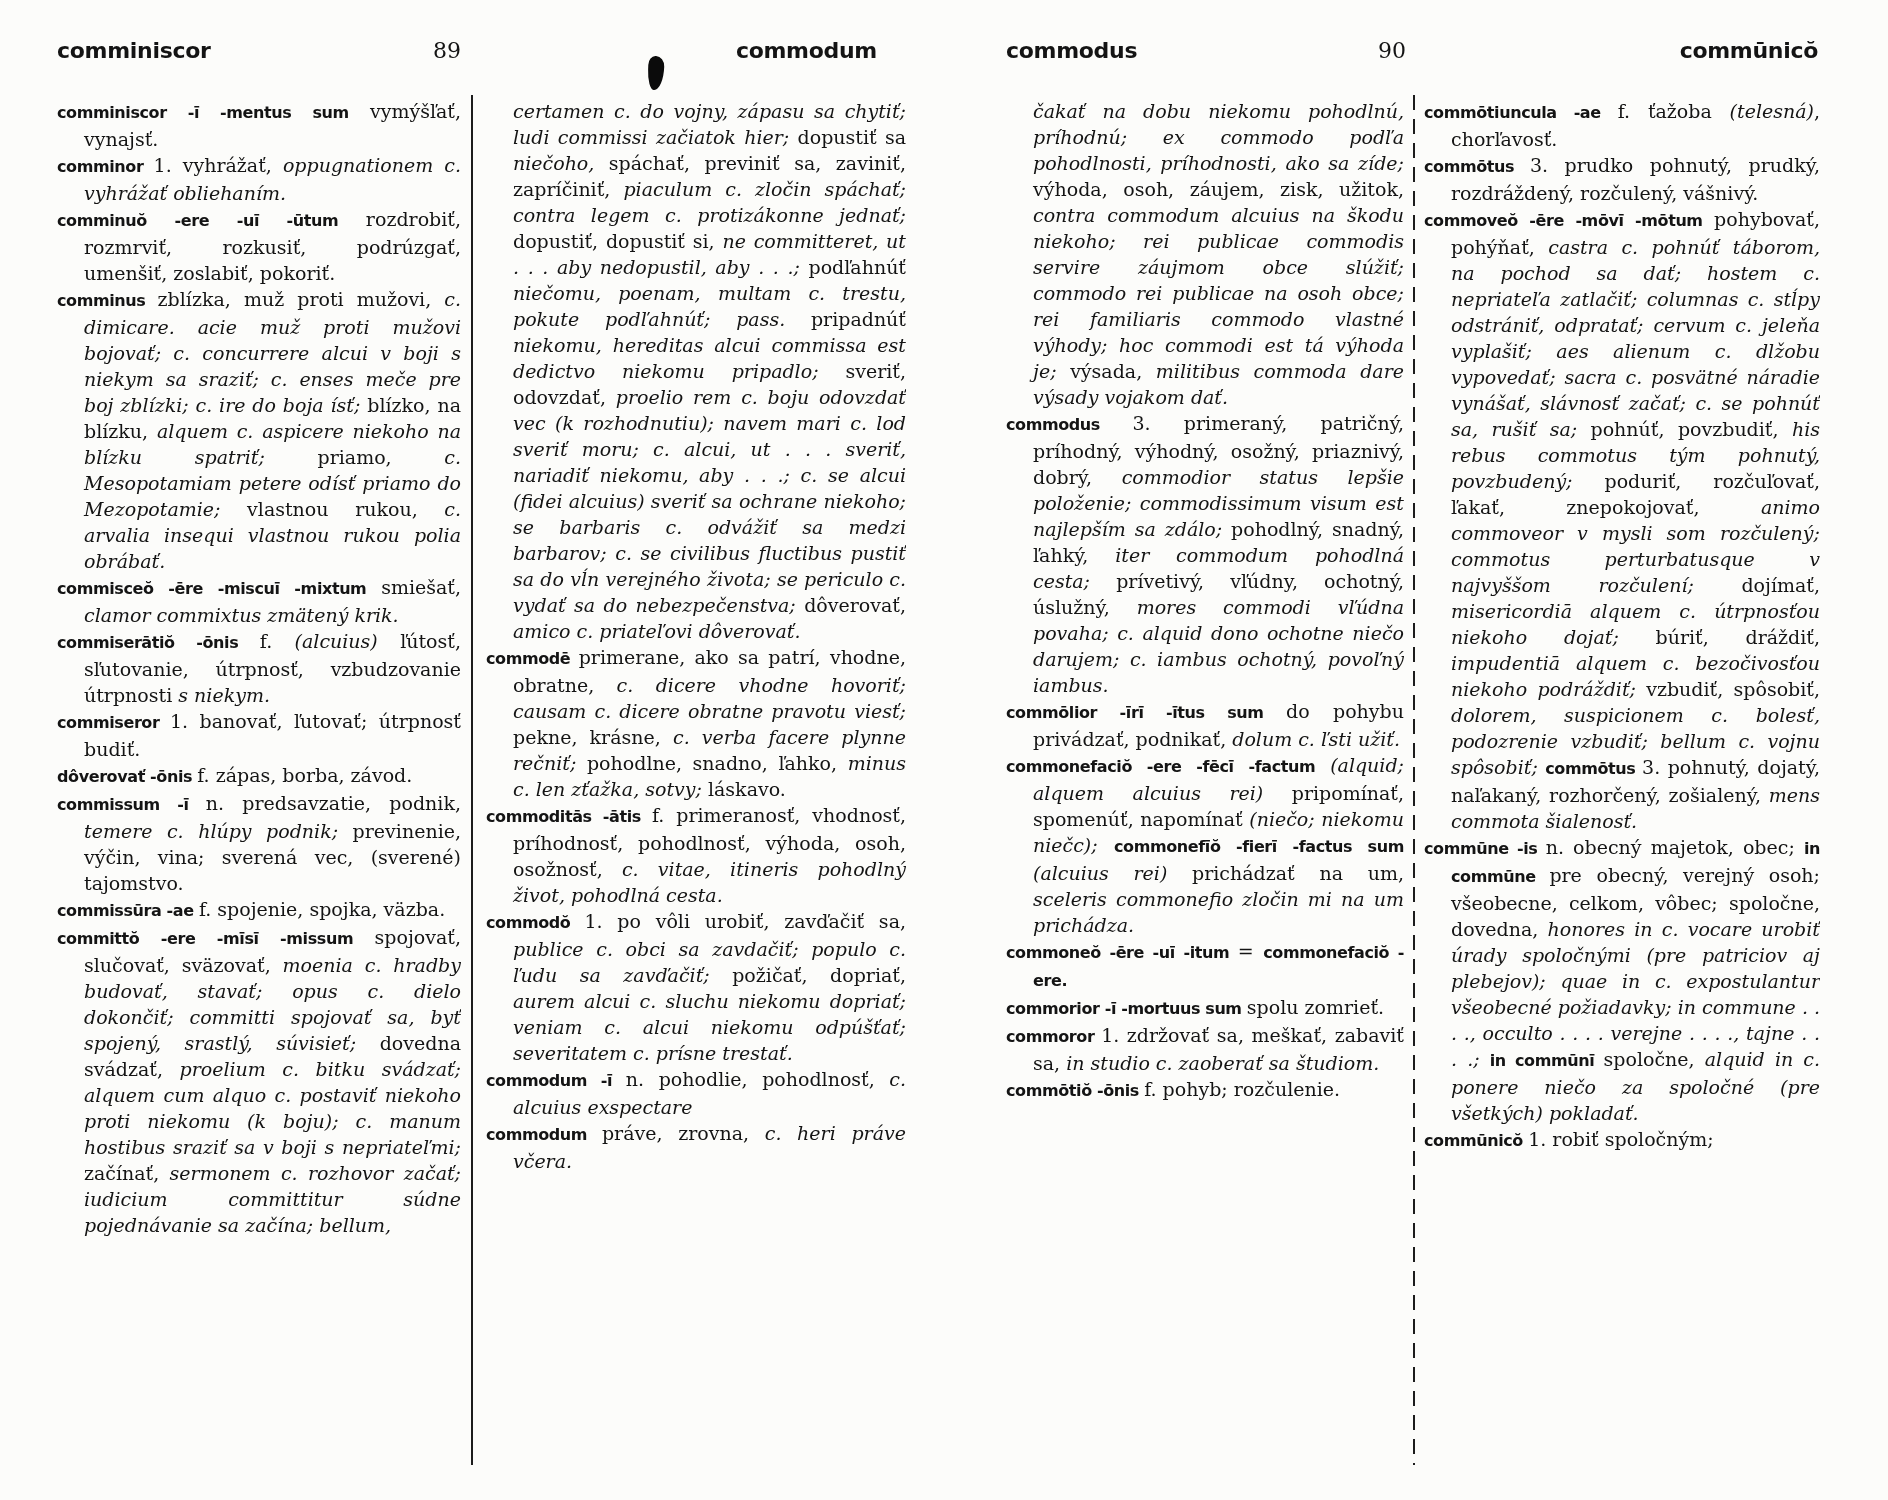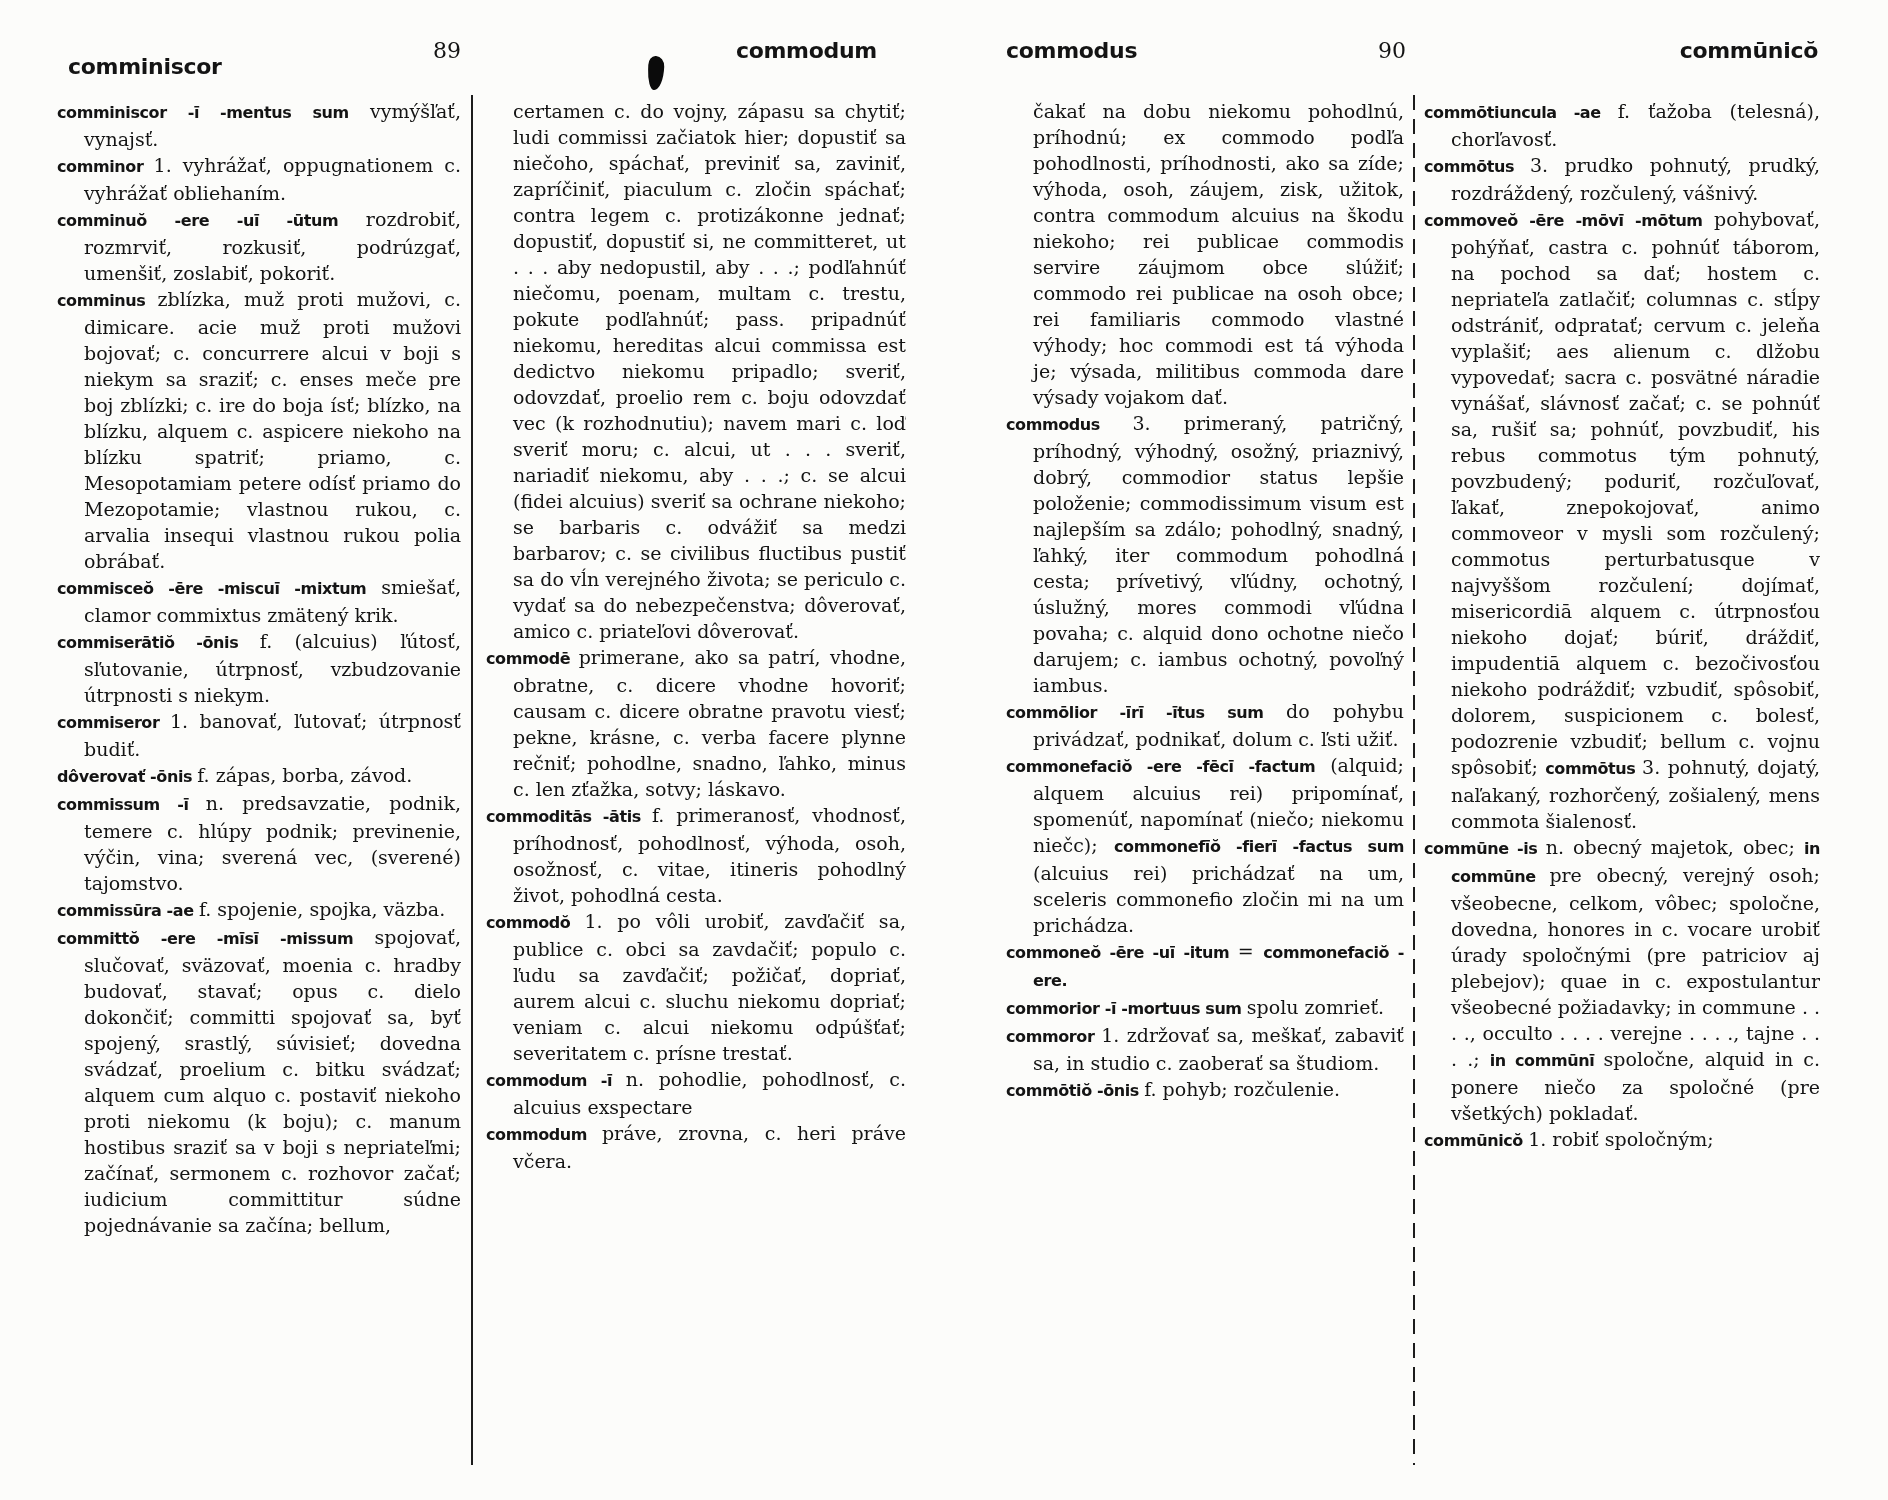--- a/index.html
+++ b/index.html
@@ -49,21 +49,21 @@
   }
   .entry.cont {
     text-indent: 0;
   }
   .b {
     font-family: "DejaVu Sans", "Liberation Sans", sans-serif;
     font-weight: 700;
     font-size: 16px;
     letter-spacing: -0.4px;
   }
-  .i { }
+  .i { font-style: italic; }
   .r { font-style: normal; }
   .divider {
     position: absolute;
     top: 95px;
     height: 1370px;
     width: 2px;
     background: #1c1c1c;
   }
   .divider.dashed {
     background: repeating-linear-gradient(to bottom, #1c1c1c 0px 15px, rgba(0,0,0,0) 15px 24px);
@@ -77,21 +77,21 @@
     background: #0b0b0b;
     border-radius: 45% 55% 60% 40% / 28% 32% 72% 62%;
     transform: rotate(2deg);
   }
 </style>
 </head>
 <body>
 
 <div id="page-root">
 
-  <div class="guide-word" style="left:68px;margin-top:16px;">comminiscor</div>
+  <div class="guide-word" style="left:57px;">comminiscor</div>
   <div class="page-number" style="left:433px;">89</div>
   <div class="guide-word" style="left:650px; width:227px; text-align:right;">commodum</div>
 
   <div class="guide-word" style="left:1006px;">commodus</div>
   <div class="page-number" style="left:1378px;">90</div>
   <div class="guide-word" style="left:1595px; width:223px; text-align:right;">commūnicŏ</div>
 
   <div class="ink-blob"></div>
 
   <div class="divider" style="left:471px;"></div>

